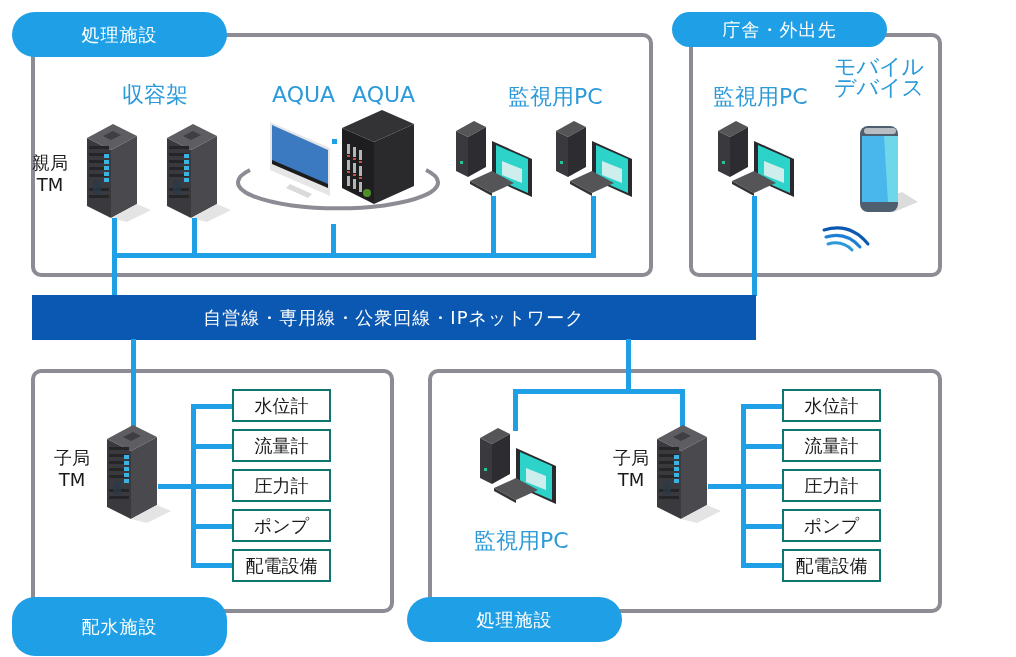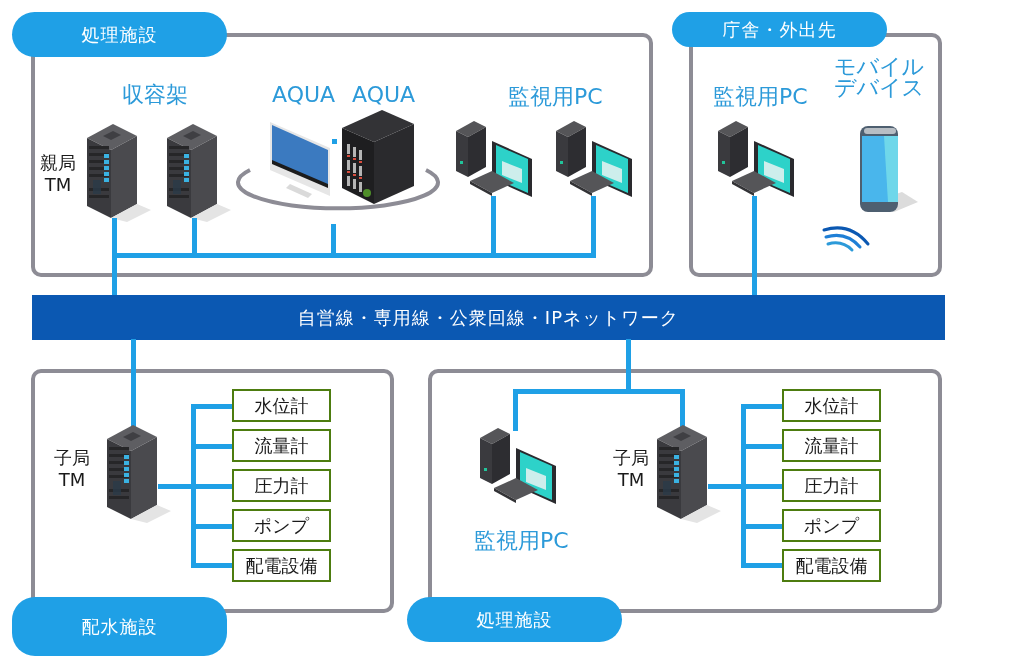--- a/index.html
+++ b/index.html
@@ -5,23 +5,23 @@
   html, body { margin: 0; padding: 0; background: #ffffff; }
   body { width: 1016px; height: 657px; position: relative; overflow: hidden;
          font-family: "DejaVu Sans", "Liberation Sans", sans-serif; }
   .abs { position: absolute; }
   .panel { position: absolute; border: 4px solid #8d8c95; border-radius: 10px; box-sizing: border-box; background: #fff; }
   .pill { position: absolute; background: #1fa0e6; color: #fff; border-radius: 23px;
           font-size: 18px; display: flex; align-items: center; justify-content: center; letter-spacing: 1px; }
   .lbl-blue { position: absolute; color: #2c9ad9; font-size: 22px; white-space: nowrap; }
   .lbl-black { position: absolute; color: #1a1a1a; font-size: 18px; line-height: 22px; text-align: center; }
   .line { position: absolute; background: #1fa0e6; }
-  .net { position: absolute; left: 32px; top: 295px; width: 913px; height: 45px; background: #0b58b2;
+  .net { position: absolute; left: 32px; top: 295px; width: 724px; height: 45px; background: #0b58b2;
          color: #fff; font-size: 18px; display: flex; align-items: center; justify-content: center; letter-spacing: 1px; }
-  .sensor { position: absolute; width: 99px; height: 33px; border: 2px solid #4d7c0f; box-sizing: border-box;
+  .sensor { position: absolute; width: 99px; height: 33px; border: 2px solid #0f766e; box-sizing: border-box;
             background: #fff; font-size: 18px; color: #1a1a1a; display: flex; align-items: center; justify-content: center; }
   svg { position: absolute; overflow: visible; }
 </style>
 </head>
 <body>
 
 <svg width="0" height="0" style="position:absolute">
   <defs>
     <g id="sym-rack">
       <polygon points="0,14 26,0 50,12 24,26" fill="#5e5e62"></polygon>
@@ -62,21 +62,21 @@
 </svg>
 
 <div class="panel" style="left:31px; top:33px; width:622px; height:244px;"></div>
 <div class="pill" style="left:12px; top:12px; width:215px; height:45px;">処理施設</div>
 
 <div class="lbl-blue" style="left:122px; top:80px;">収容架</div>
 <div class="lbl-blue" style="left:272px; top:82px;">AQUA</div>
 <div class="lbl-blue" style="left:352px; top:82px;">AQUA</div>
 <div class="lbl-blue" style="left:508px; top:82px;">監視用PC</div>
 
-<div class="lbl-black" style="left:36px; top:152px; width:44px;">
+<div class="lbl-black" style="left:28px; top:152px; width:44px;">
   <div>親局</div>
   <div>TM</div>
 </div>
 
 <svg style="left:87px; top:124px;" width="70" height="100">
     <use href="#sym-rack"></use>
   </svg>
 <svg style="left:167px; top:124px;" width="70" height="100">
     <use href="#sym-rack"></use>
   </svg>

